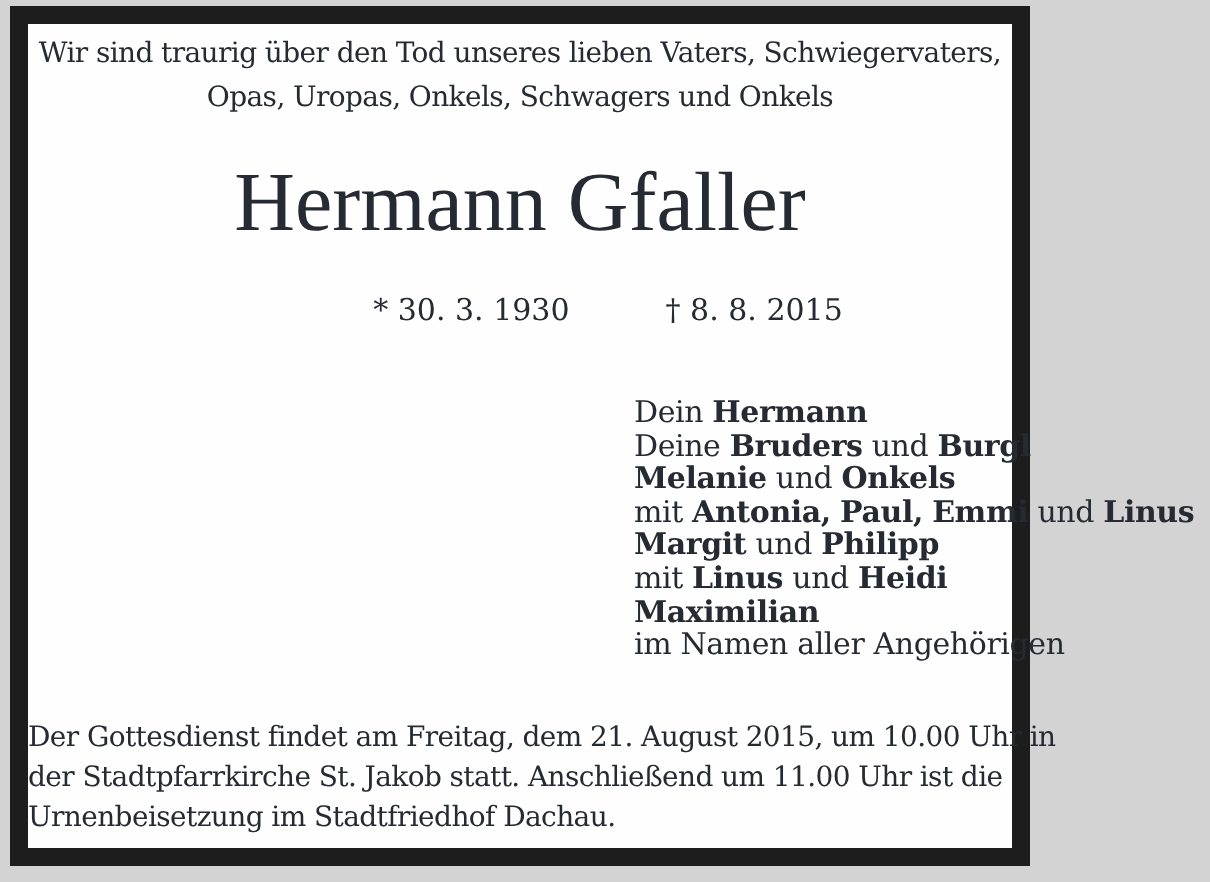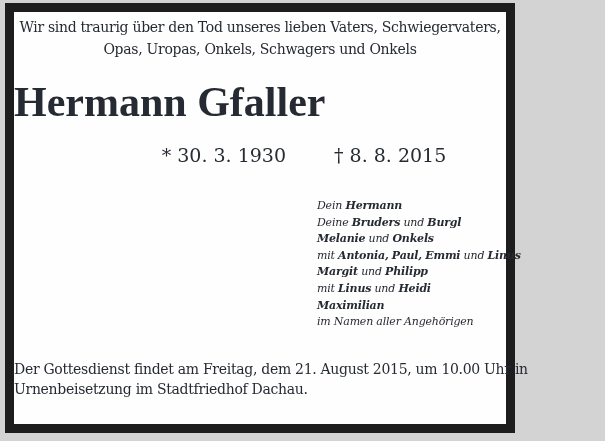--- a/index.html
+++ b/index.html
@@ -27,35 +27,35 @@
 
   .intro{
     position:absolute;left:0;top:4px;width:492px;
     text-align:center;
     font-size:14px;line-height:22px;letter-spacing:-0.3px;
   }
   .intro-line{white-space:nowrap;}
 
   .name{
     position:absolute;left:0;top:67px;width:492px;
-    text-align:left;
+    text-align:center;
     font-family:"Liberation Serif", serif;
-    font-weight:bold;
+    font-weight:normal;
     font-size:42px;line-height:46px;
   }
 
   .dates{
     position:absolute;left:0;top:133px;width:580px;
     display:flex;justify-content:center;gap:48px;
-    font-size:19px;line-height:20px;
+    font-size:15px;line-height:20px;
   }
 
   .family{
     position:absolute;left:303px;top:186px;
-    font-size:11px;line-height:16.6px;letter-spacing:-0.2px;font-style:italic;
+    font-size:15px;line-height:16.6px;letter-spacing:-0.2px;
   }
   .family-line{white-space:nowrap;}
   .family-line b{font-weight:bold;}
 
   .service{
     position:absolute;left:0;top:347px;width:492px;
     text-align:left;
     font-size:14px;line-height:20px;letter-spacing:-0.3px;
   }
   .service-line{white-space:nowrap;}
@@ -85,18 +85,19 @@
           <div class="family-line"><b>Melanie</b><span> und </span><b>Onkels</b></div>
           <div class="family-line"><span>mit </span><b>Antonia,</b><span> </span><b>Paul,</b><span> </span><b>Emmi</b><span> und </span><b>Linus</b></div>
           <div class="family-line"><b>Margit</b><span> und </span><b>Philipp</b></div>
           <div class="family-line"><span>mit </span><b>Linus</b><span> und </span><b>Heidi</b></div>
           <div class="family-line"><b>Maximilian</b></div>
           <div class="family-line"><span>im Namen aller Angehörigen</span></div>
         </div>
 
       <div class="service">
           <div class="service-line">Der Gottesdienst findet am Freitag, dem 21. August 2015, um 10.00 Uhr in</div>
+          <div class="service-line">der Stadtpfarrkirche St. Jakob statt. Anschließend um 11.00 Uhr ist die</div>
           <div class="service-line">Urnenbeisetzung im Stadtfriedhof Dachau.</div>
         </div>
 
     </div>
   </div>
 </div>
 
 </body></html>

